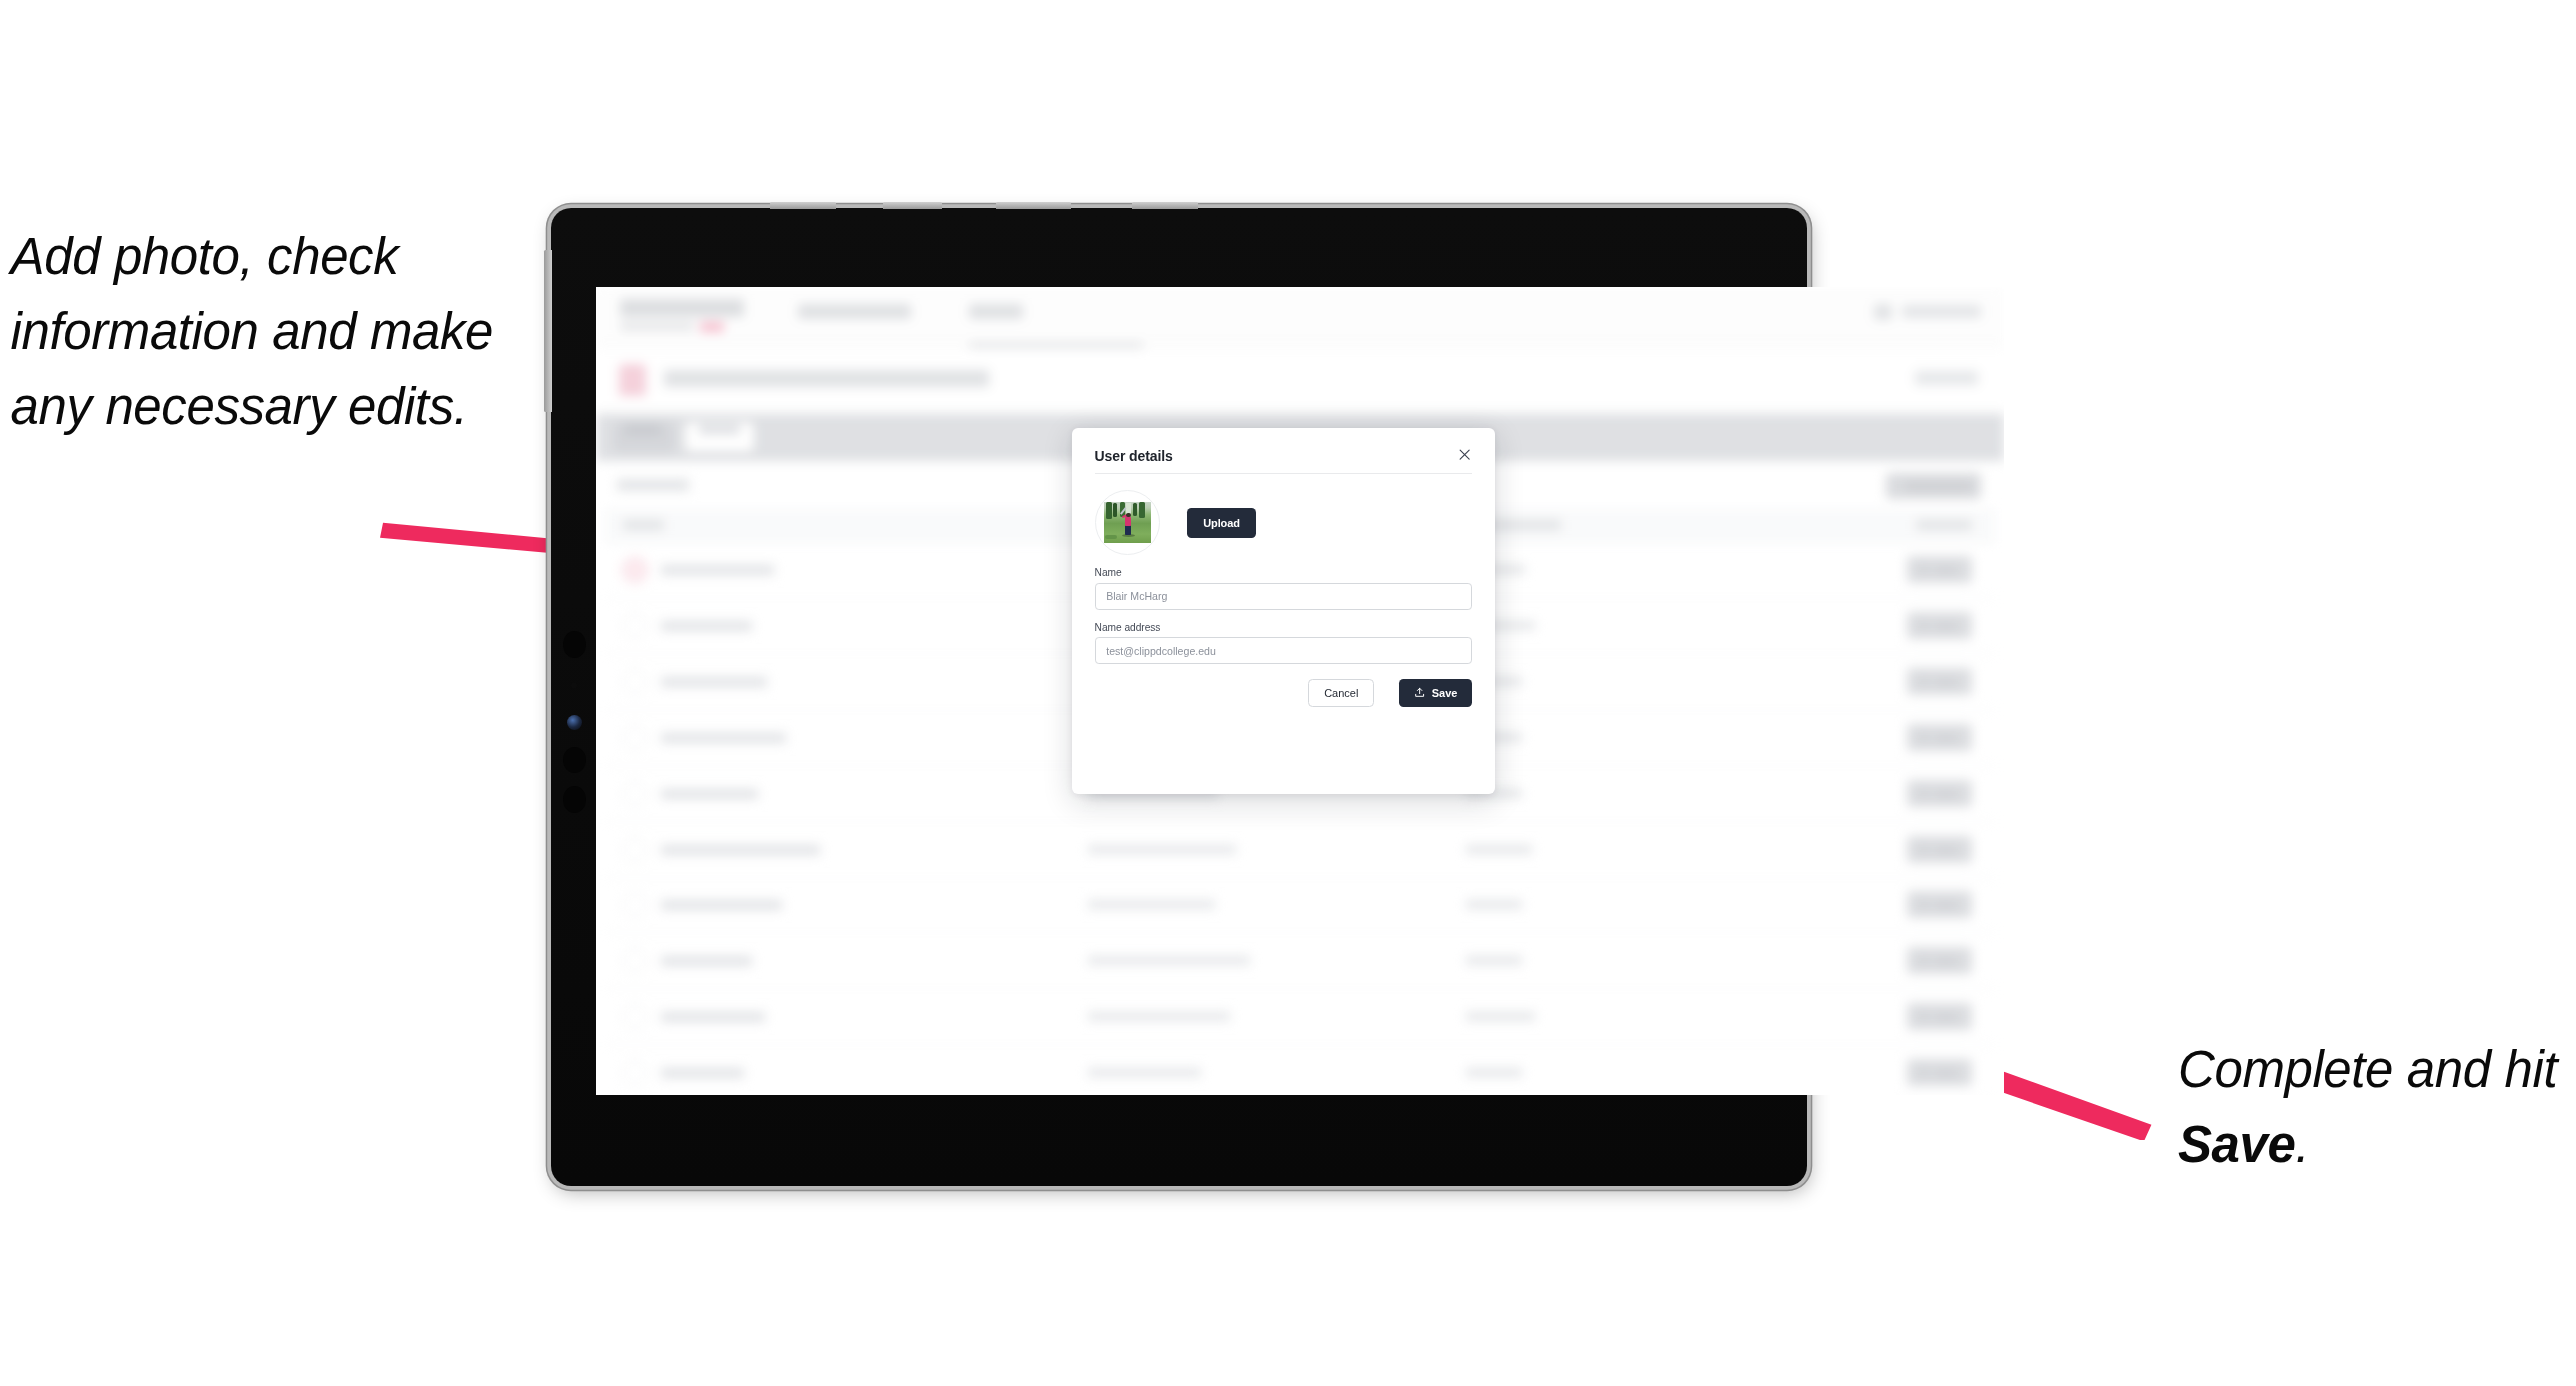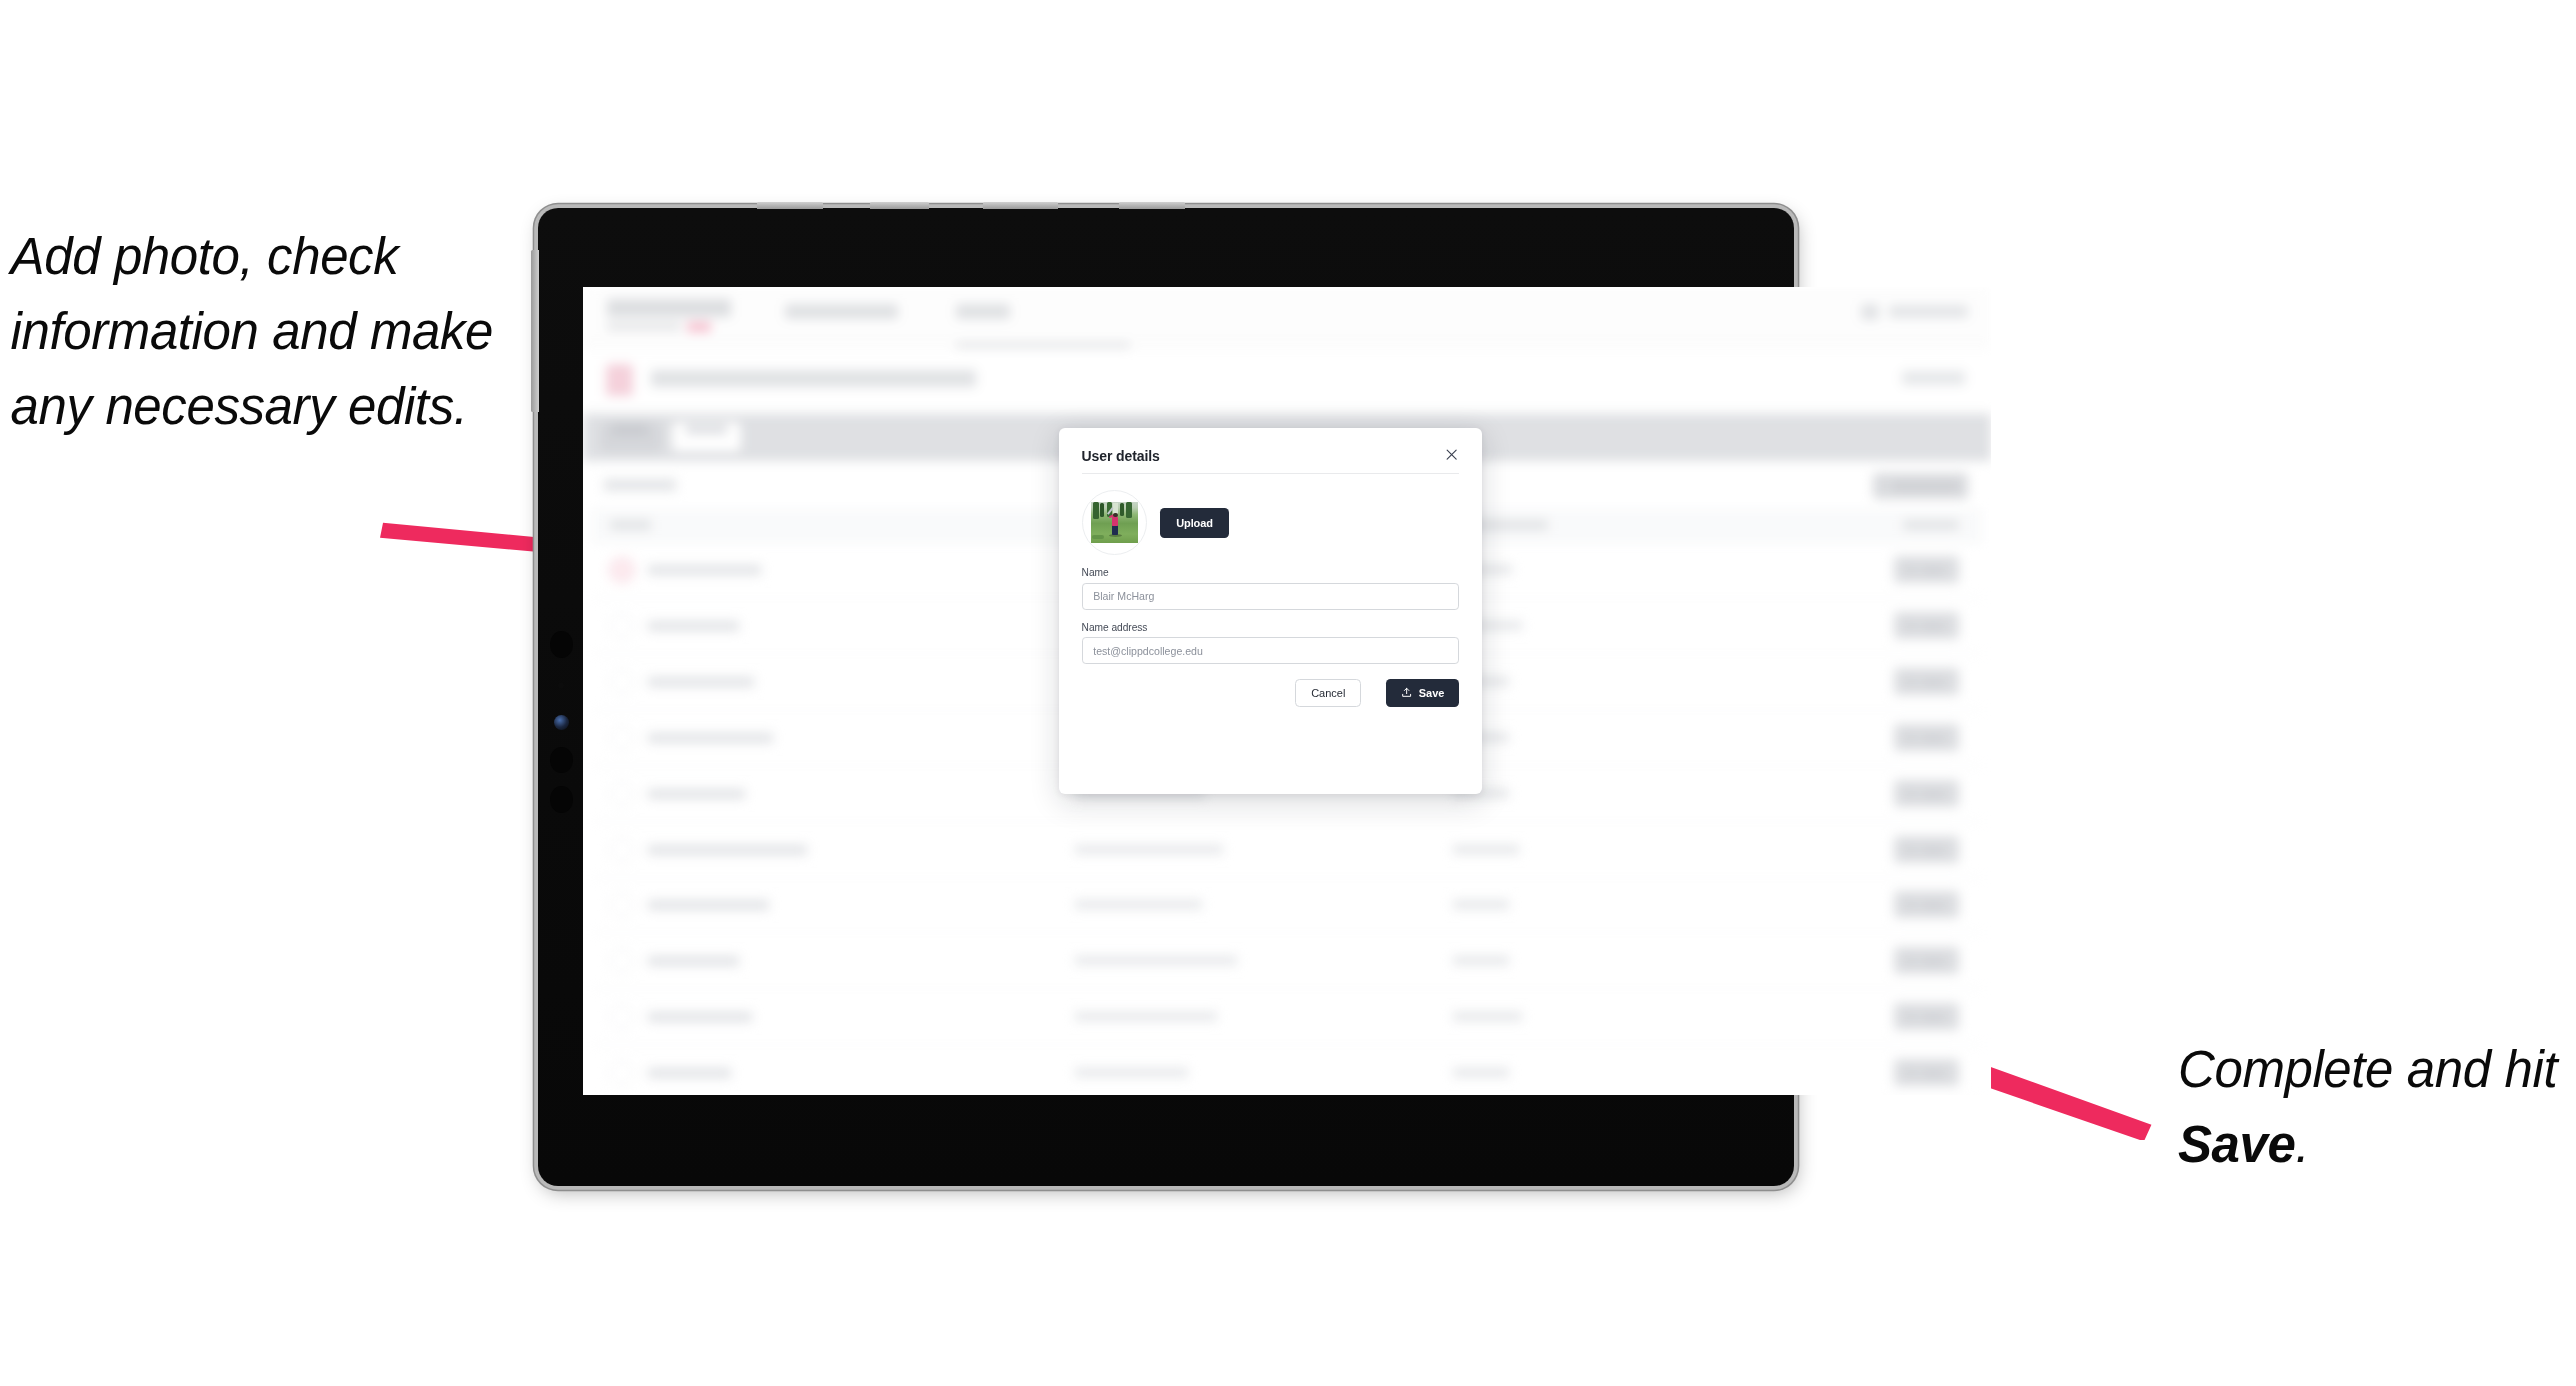--- a/index.html
+++ b/index.html
@@ -48,21 +48,21 @@
   .arrow-svg {
     position: absolute;
     pointer-events: none;
   }
   #arrow-left-svg { left: 377px; top: 506px; width: 717px; height: 151px; }
   #arrow-right-svg { left: 1495px; top: 853px; width: 664px; height: 287px; }
 
   
   #tablet {
     position: absolute;
-    left: 538px;
+    left: 551px;
     top: 208px;
     width: 1256px;
     height: 978px;
     background: linear-gradient(180deg,#0d0d0d 0%,#080808 100%);
     border-radius: 20px;
     box-shadow:
        0 0 0 3.8px #b9b9b9,
        0 0 0 5.3px #8e8e8e,
        2.3px 6px 19.6px rgba(0,0,0,0.30);
   }
@@ -305,21 +305,21 @@
     width: 21px; height: 21px;
     display: flex; align-items: center; justify-content: center;
     cursor: pointer;
   }
   #modal-close svg { display: block; }
 
   #avatar-row {
     display: flex;
     align-items: center;
     margin-top: 16.6px;
-    gap: 13px;
+    gap: 27px;
   }
   #avatar {
     position: relative;
     width: 65px; height: 65px;
     border-radius: 50%;
     border: 1.2px solid #eceef0;
     display: flex; align-items: center; justify-content: center;
     overflow: hidden;
     flex: none;
   }

